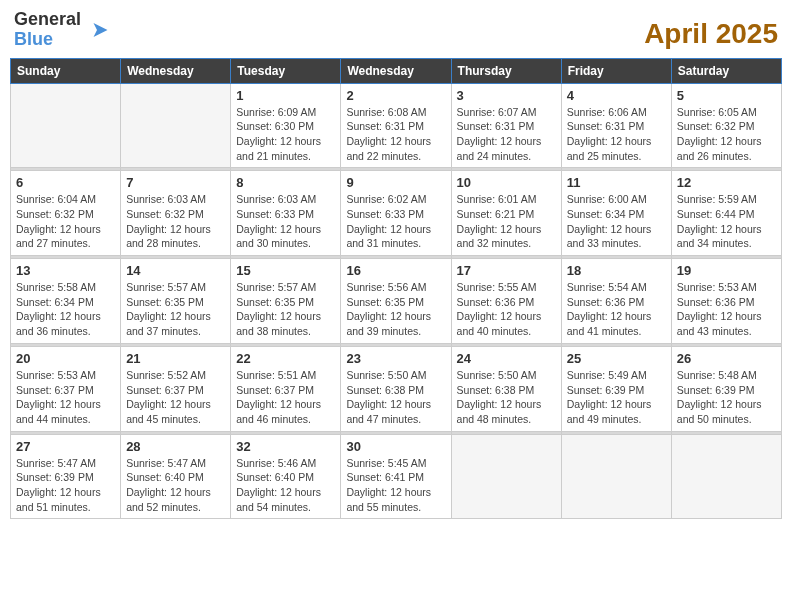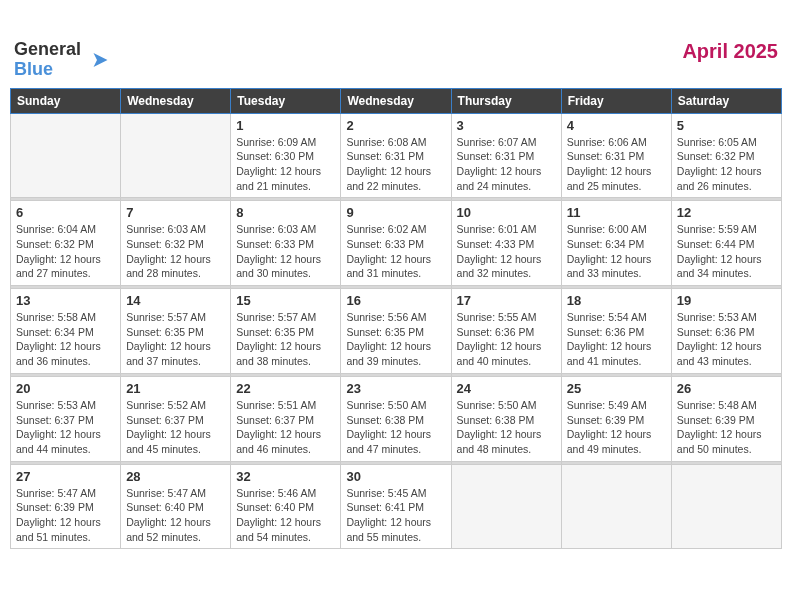--- a/index.html
+++ b/index.html
@@ -6,24 +6,23 @@
     body {
       font-family: Arial, sans-serif;
       background: #fff;
       width: 792px;
       min-height: 612px;
       padding: 10px;
     }
     .header {
       display: flex;
       justify-content: space-between;
-      align-items: flex-start;
+      align-items: flex-end;
       margin-bottom: 8px;
       padding: 0 4px;
-      margin-top: 30px;
     }
     .logo {
       display: flex;
       align-items: center;
     }
     .logo-text {
       font-size: 18px;
       font-weight: bold;
       color: #333;
       line-height: 1.1;
@@ -33,23 +32,23 @@
     }
     .logo-icon {
       width: 28px;
       height: 28px;
       margin-left: 2px;
     }
     .title-block {
       text-align: right;
     }
     .month-title {
-      font-size: 20px;
+      font-size: 28px;
       font-weight: bold;
-      color: #be185d;
+      color: #a16207;
     }
     .location-title {
       font-size: 16px;
       color: #555;
     }
     .calendar {
       width: 100%;
       border-collapse: collapse;
       font-size: 11px;
     }
@@ -190,21 +189,21 @@
         <td>
           <div class="day-number">9</div>
           <div class="day-info" style="white-space: pre-line;">Sunrise: 6:02 AM
 Sunset: 6:33 PM
 Daylight: 12 hours
 and 31 minutes.</div>
         </td>
         <td>
           <div class="day-number">10</div>
           <div class="day-info" style="white-space: pre-line;">Sunrise: 6:01 AM
-Sunset: 4:33 PM
+Sunset: 6:21 PM
 Daylight: 12 hours
 and 32 minutes.</div>
         </td>
         <td>
           <div class="day-number">11</div>
           <div class="day-info" style="white-space: pre-line;">Sunrise: 6:00 AM
 Sunset: 6:34 PM
 Daylight: 12 hours
 and 33 minutes.</div>
         </td>

